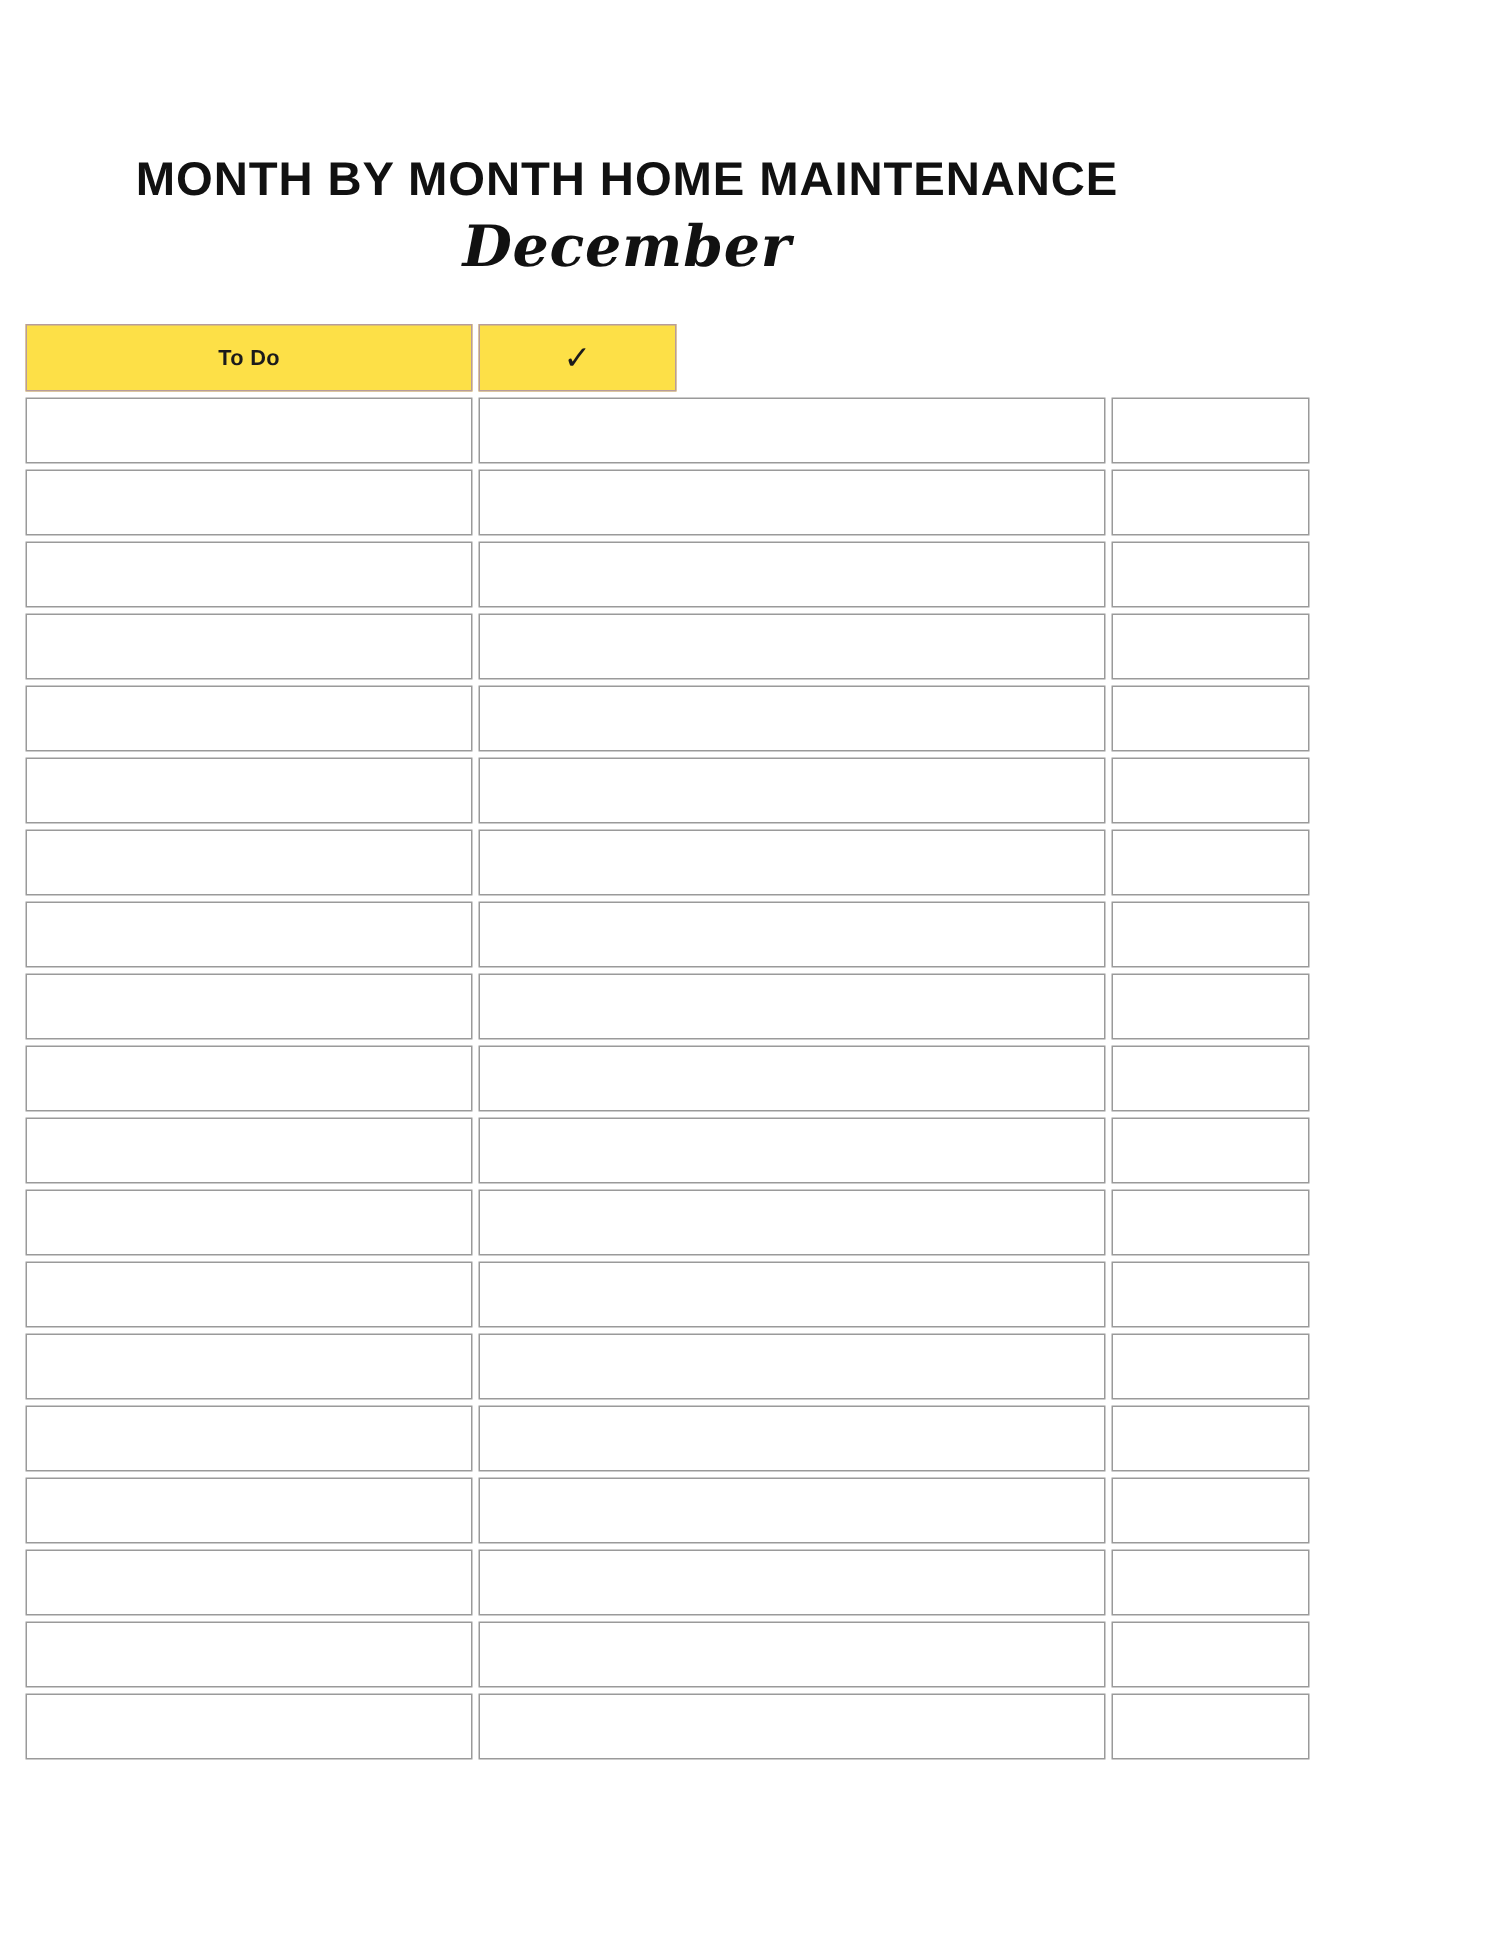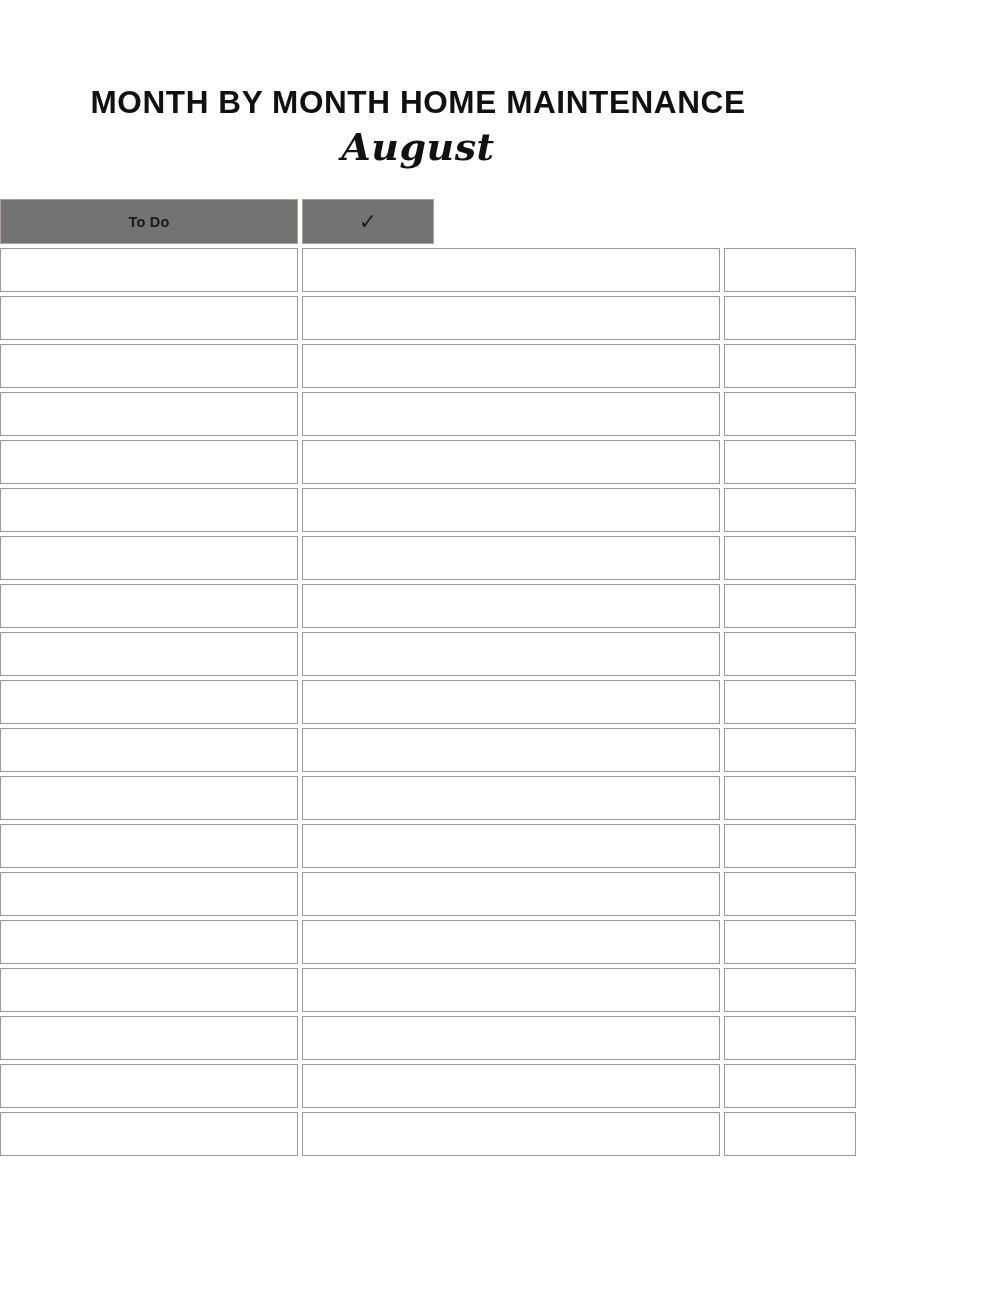--- a/index.html
+++ b/index.html
@@ -12,21 +12,21 @@
     height: 1294px;
     font-family: "Liberation Sans", sans-serif;
     color: #1a1a1a;
     position: relative;
     overflow: hidden;
   }
   .page {
     width: 836px;
     height: 1294px;
     box-sizing: border-box;
-    padding: 0;
+    padding: 17px;
     position: relative;
   }
   .title-block {
     text-align: center;
     padding-top: 84px;
   }
   .doc-title {
     font-family: "Liberation Sans", sans-serif;
     font-weight: bold;
     font-size: 31.5px;
@@ -54,21 +54,21 @@
     gap: 4px;
     margin-bottom: 4px;
   }
   .cell {
     box-sizing: border-box;
     border: 1px solid #9a9a9a;
     height: 45px;
     background: #ffffff;
   }
   .head .cell {
-    background: #737373;
+    background: #fde047;
     border: 1px solid #b79c9c;
     height: 45px;
     display: flex;
     align-items: center;
     justify-content: center;
   }
   .head .cell span {
     font-size: 14.5px;
     font-weight: bold;
     color: #1b1b1b;
@@ -103,21 +103,21 @@
     text-align: center;
   }
 </style>
 </head>
 <body>
 
 <div class="page">
 
   <div class="title-block">
     <h1 class="doc-title">MONTH BY MONTH HOME MAINTENANCE</h1>
-    <div class="doc-month">August</div>
+    <div class="doc-month">December</div>
   </div>
 
   <div class="table-wrap">
 
     <div class="row head">
       <div class="cell col-todo">
         <span>To Do</span>
       </div>
       <div class="cell col-check check-cell">
         <span>✓</span>

